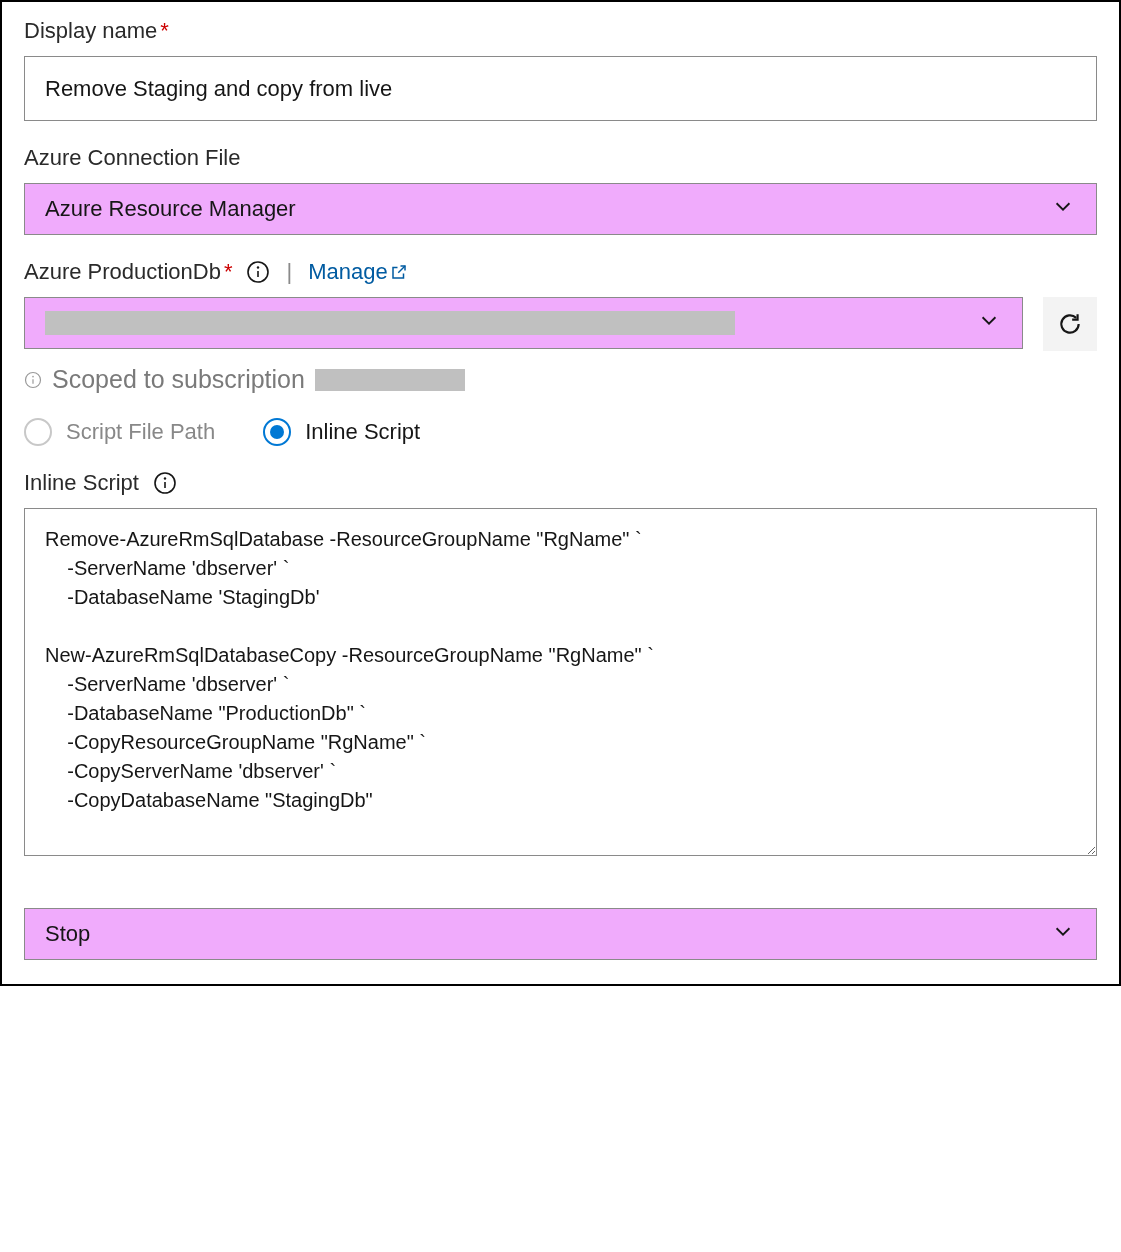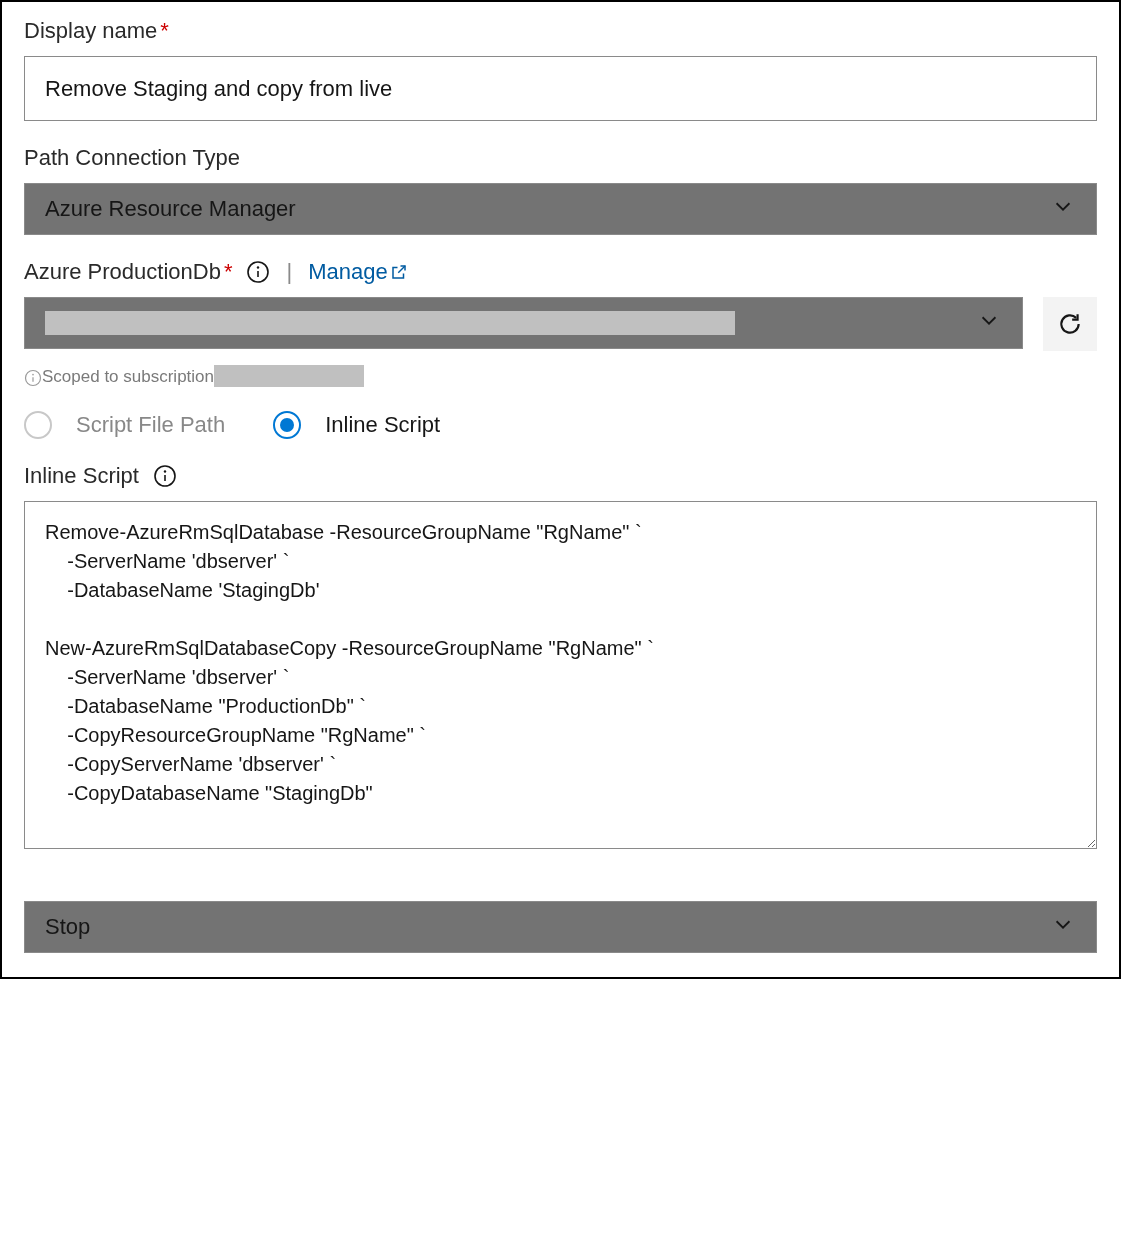--- a/index.html
+++ b/index.html
@@ -12,44 +12,44 @@
     .req { color: #c00; }
 
     .textbox {
       width: 100%; height: 65px; border: 1px solid #8a8a8a;
       padding: 0 20px; font-size: 22px; color: #161616;
       background: #fff;
     }
 
     .select {
       position: relative; width: 100%; height: 52px; border: 1px solid #8a8a8a;
-      display: flex; align-items: center; padding: 16px 20px; background: #737373;
+      display: flex; align-items: center; padding: 16px 20px; background: #f0abfc;
       font-size: 22px;
     }
     .select .chev { position: absolute; right: 22px; top: 50%; transform: translateY(-50%); }
 
     .info-circle { width: 24px; height: 24px; display: inline-flex; }
     .info-circle svg { width: 24px; height: 24px; }
 
     .pipe-sep { color: #8a8a8a; font-size: 22px; padding: 0 2px; }
     .manage-link { color: #005ba1; font-size: 22px; display: inline-flex; align-items: center; gap: 2px; text-decoration: none; }
 
     .sub-row { display: flex; align-items: stretch; gap: 20px; }
     .sub-select { flex: 1; }
     .refresh-btn {
       width: 54px; height: 54px; background: #f3f3f3;
       display: flex; align-items: center; justify-content: center;
       border: none;
     }
 
     .masked-bar { background: #c0c0c0; height: 24px; display: inline-block; }
-    .scope-note { margin-top: 14px; font-size: 17px; color: #7a7a7a; display: flex; align-items: flex-end; }
+    .scope-note { margin-top: 14px; font-size: 25px; color: #7a7a7a; display: flex; align-items: center; gap: 10px; }
 
     .radio-row { display: flex; align-items: center; gap: 48px; margin-top: 10px; }
-    .radio-opt { display: flex; align-items: center; gap: 24px; font-size: 22px; }
+    .radio-opt { display: flex; align-items: center; gap: 14px; font-size: 22px; }
     .radio-outer {
       width: 28px; height: 28px; border-radius: 50%;
       display: flex; align-items: center; justify-content: center;
     }
     .radio-off { border: 2px solid #c8c8c8; }
     .radio-off-label { color: #888; }
     .radio-on { border: 2px solid #0078d4; }
     .radio-on-dot { width: 14px; height: 14px; border-radius: 50%; background: #0078d4; }
 
     .code-area {
@@ -72,21 +72,21 @@
       <span class="label-text">
         <span>Display name</span>
         <span class="req">*</span>
       </span>
     </div>
     <input type="text" class="textbox" value="Remove Staging and copy from live" style="">
   </div>
 
   <div class="field">
     <div class="label-row">
-      <span>Path Connection Type</span>
+      <span>Azure Connection File</span>
     </div>
     <div class="select">
       <span>Azure Resource Manager</span>
       <span class="chev">
         <svg class="chev-svg" viewBox="0 0 24 24" fill="none" stroke="#161616" stroke-width="2">
             <polyline points="5,9 12,16 19,9"></polyline>
           </svg>
       </span>
     </div>
   </div>

